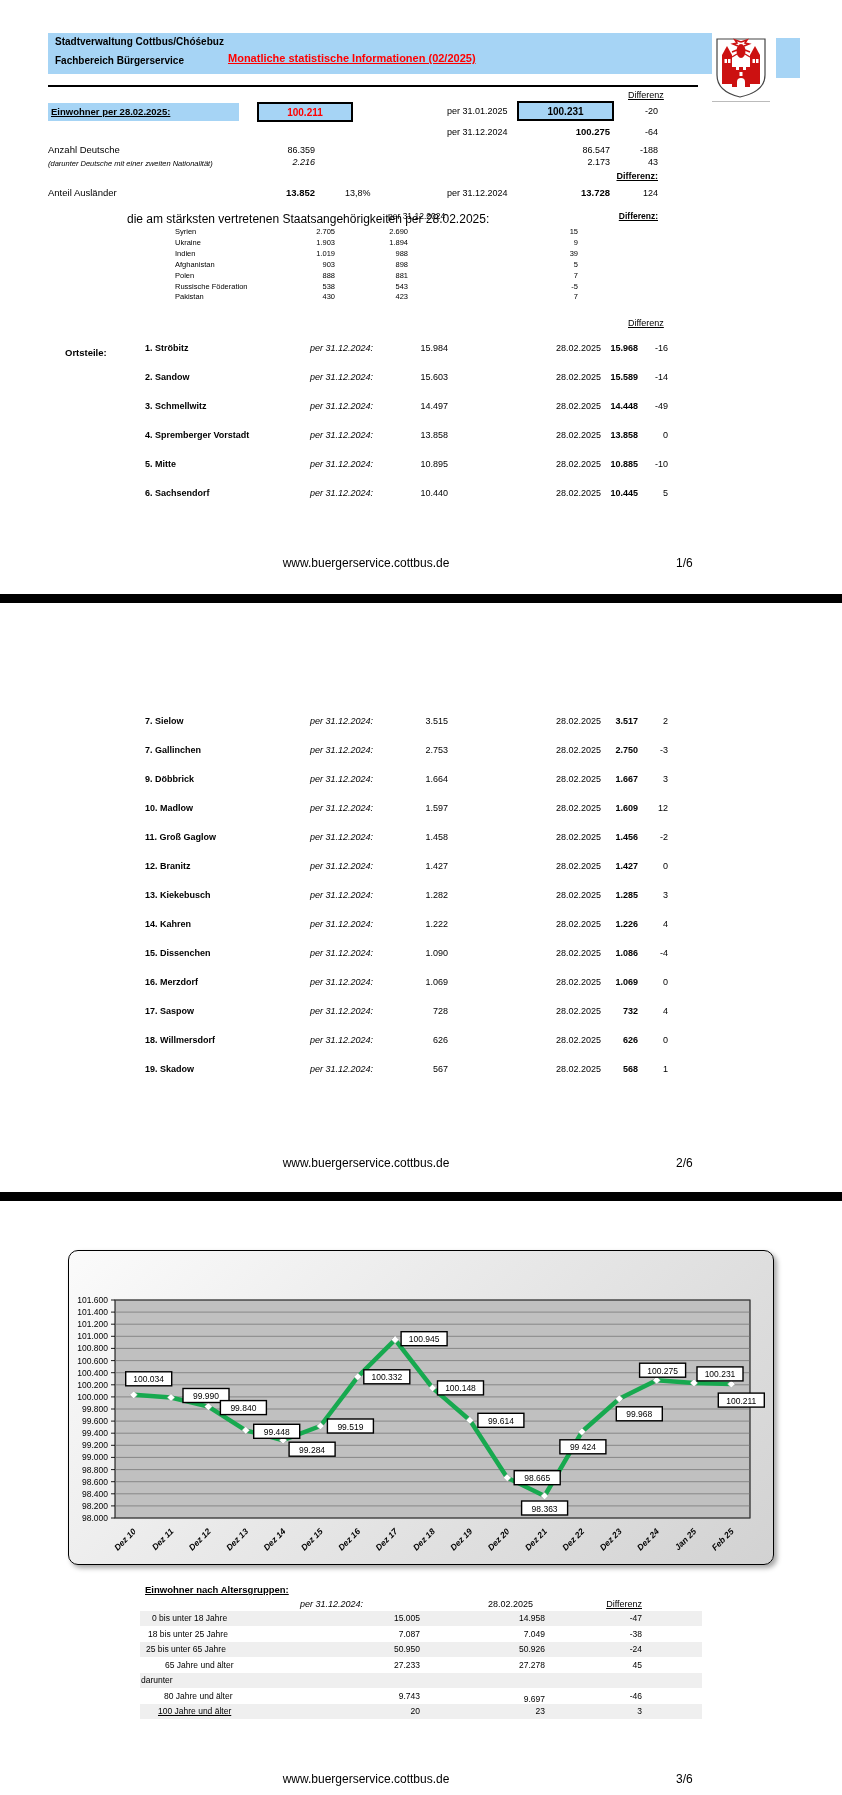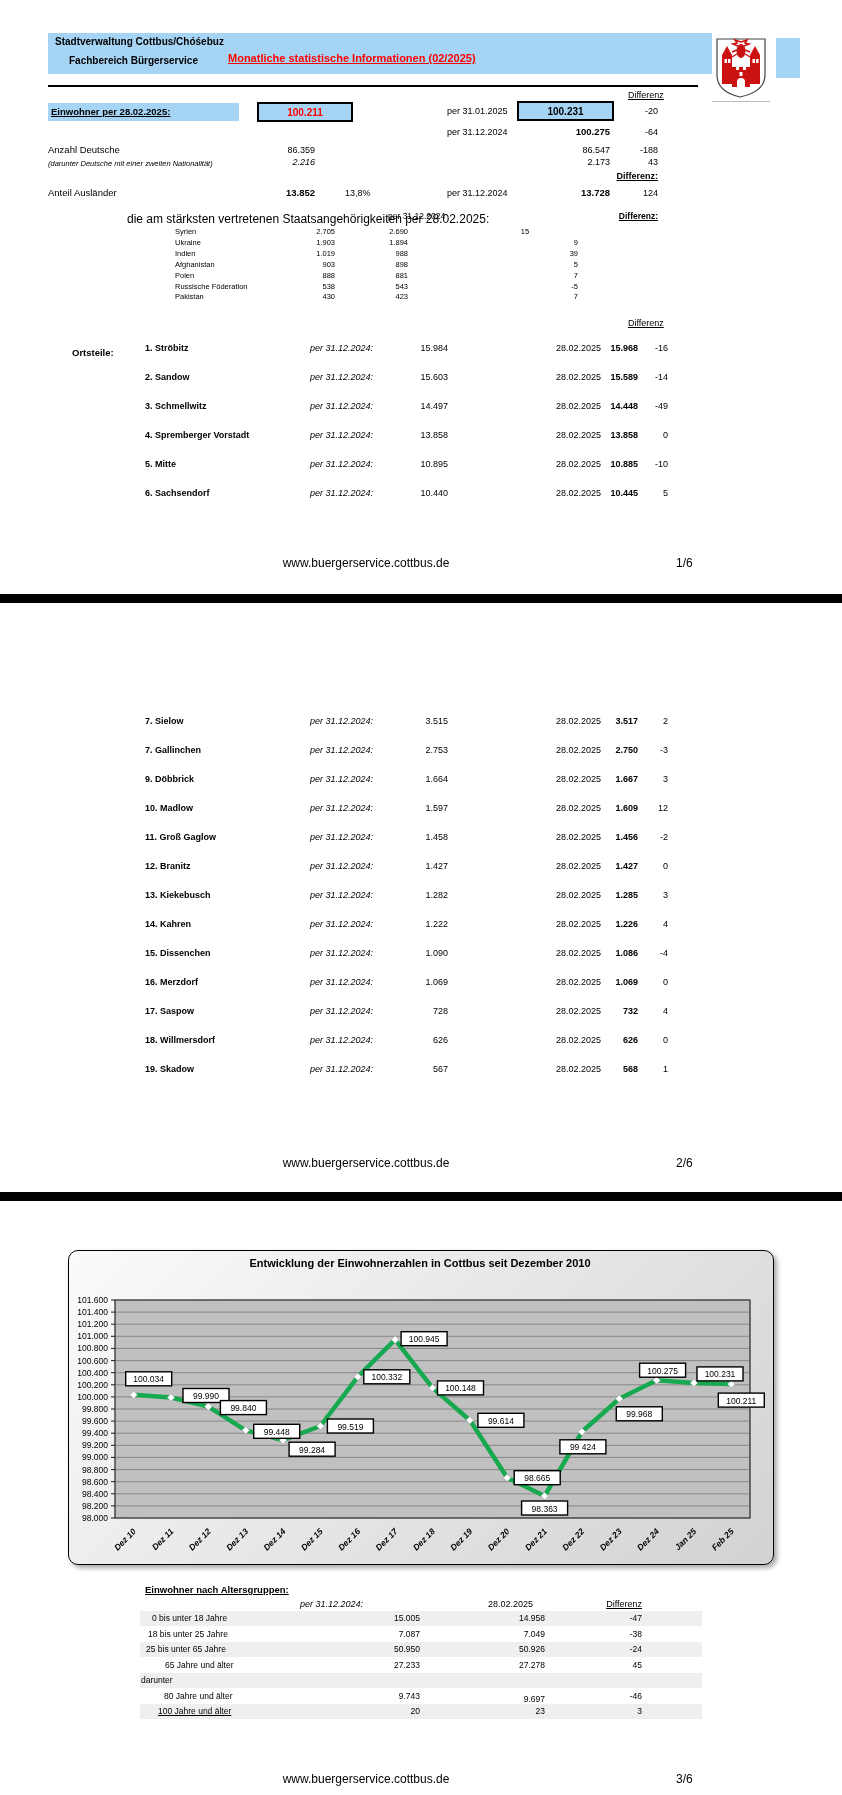--- a/index.html
+++ b/index.html
@@ -23,21 +23,21 @@
   .shaded{background:#efefef;}
   svg text{font-family:"Liberation Sans",sans-serif;}
 </style>
 </head>
 <body>
 
 <div id="doc">
 
   <div class="abs band" style="left:48px;top:33px;width:664px;height:41px;"></div>
   <div class="abs b fs10" style="left:55px;top:36px;">Stadtverwaltung Cottbus/Chóśebuz</div>
-  <div class="abs b fs10" style="left:69px;top:55px;">Fachbereich Bürgerservice</div>
+  <div class="abs b fs10" style="left:55px;top:55px;">Fachbereich Bürgerservice</div>
   <div class="abs b u fs11" style="left:228px;top:52px;color:#FF0000;">Monatliche statistische Informationen (02/2025)</div>
 
   <div class="abs" style="left:716px;top:38px;width:50px;height:61px;">
     <svg width="50" height="61" viewBox="0 0 50 61">
       <path d="M1,1 h48 v36 c0,13 -11,19 -25,22 C11,56 1,50 1,37 Z" fill="#ffffff" stroke="#444" stroke-width="1.2"></path>
 
       <ellipse cx="25" cy="13" rx="4.5" ry="7" fill="#CC1111"></ellipse>
       <path d="M25,4 l-6,-2 2,3 -4,1 5,2 M25,4 l6,-2 -2,3 4,1 -5,2" stroke="#CC1111" stroke-width="1.6" fill="none"></path>
       <path d="M21,12 l-5,2 M21,16 l-5,3 M29,12 l5,2 M29,16 l5,3" stroke="#CC1111" stroke-width="1.4"></path>
 
@@ -94,21 +94,21 @@
   <div class="abs b tr fs95" style="left:540px;top:187px;width:70px;">13.728</div>
   <div class="abs tr fs9" style="left:620px;top:188px;width:38px;">124</div>
 
   <div class="abs fs8" style="left:127px;top:212px;">die am stärksten vertretenen Staatsangehörigkeiten per 28.02.2025:</div>
   <div class="abs fs85" style="left:388px;top:211px;">per 31.12.2024</div>
   <div class="abs b u tr fs85" style="left:610px;top:211px;width:48px;">Differenz:</div>
   <div id="nat-rows">
       <div class="abs fs75" style="left: 175px; top: 227px;">Syrien</div>
       <div class="abs fs75 tr" style="left: 265px; top: 227px; width: 70px;">2.705</div>
       <div class="abs fs75 tr" style="left: 340px; top: 227px; width: 68px;">2.690</div>
-      <div class="abs fs75 tr" style="left: 496px; top: 227px; width: 58px; text-align: center;">15</div>
+      <div class="abs fs75 tr" style="left: 520px; top: 227px; width: 58px;">15</div>
       <div class="abs fs75" style="left: 175px; top: 237.9px;">Ukraine</div>
       <div class="abs fs75 tr" style="left: 265px; top: 237.9px; width: 70px;">1.903</div>
       <div class="abs fs75 tr" style="left: 340px; top: 237.9px; width: 68px;">1.894</div>
       <div class="abs fs75 tr" style="left: 520px; top: 237.9px; width: 58px;">9</div>
       <div class="abs fs75" style="left: 175px; top: 248.8px;">Indien</div>
       <div class="abs fs75 tr" style="left: 265px; top: 248.8px; width: 70px;">1.019</div>
       <div class="abs fs75 tr" style="left: 340px; top: 248.8px; width: 68px;">988</div>
       <div class="abs fs75 tr" style="left: 520px; top: 248.8px; width: 58px;">39</div>
       <div class="abs fs75" style="left: 175px; top: 259.7px;">Afghanistan</div>
       <div class="abs fs75 tr" style="left: 265px; top: 259.7px; width: 70px;">903</div>
@@ -124,21 +124,21 @@
       <div class="abs fs75 tr" style="left: 520px; top: 281.5px; width: 58px;">-5</div>
       <div class="abs fs75" style="left: 175px; top: 292.4px;">Pakistan</div>
       <div class="abs fs75 tr" style="left: 265px; top: 292.4px; width: 70px;">430</div>
       <div class="abs fs75 tr" style="left: 340px; top: 292.4px; width: 68px;">423</div>
       <div class="abs fs75 tr" style="left: 520px; top: 292.4px; width: 58px;">7</div>
     </div>
 
 
   <div class="abs u fs9" style="left:628px;top:318px;">Differenz</div>
 
-  <div class="abs b fs95" style="left:72px;top:347px;text-align:center;">Ortsteile:</div>
+  <div class="abs b fs95" style="left:65px;top:347px;text-align:center;">Ortsteile:</div>
   <div id="ort-rows-1">
       <div class="abs b fs9" style="left: 145px; top: 343px;">1. Ströbitz</div>
       <div class="abs i fs9" style="left: 310px; top: 343px;">per 31.12.2024:</div>
       <div class="abs fs9 tr" style="left: 378px; top: 343px; width: 70px;">15.984</div>
       <div class="abs fs9" style="left: 556px; top: 343px;">28.02.2025</div>
       <div class="abs b fs9 tr" style="left: 580px; top: 343px; width: 58px;">15.968</div>
       <div class="abs fs9 tr" style="left: 640px; top: 343px; width: 28px;">-16</div>
       <div class="abs b fs9" style="left: 145px; top: 372px;">2. Sandow</div>
       <div class="abs i fs9" style="left: 310px; top: 372px;">per 31.12.2024:</div>
       <div class="abs fs9 tr" style="left: 378px; top: 372px; width: 70px;">15.603</div>
@@ -256,21 +256,20 @@
       <div class="abs b fs9 tr" style="left: 580px; top: 1064px; width: 58px;">568</div>
       <div class="abs fs9 tr" style="left: 640px; top: 1064px; width: 28px;">1</div>
     </div>
 
   <div class="abs tc fs8" style="left:266px;top:1156px;width:200px;">www.buergerservice.cottbus.de</div>
   <div class="abs fs8" style="left:676px;top:1156px;">2/6</div>
 
   <div class="abs blackbar" style="top:1192px;"></div>
 
   <div class="abs chartbox" style="left:68px;top:1250px;width:704px;height:313px;"></div>
-  <div class="abs b tc fs11" style="left:68px;top:1257px;width:704px;">Entwicklung der Einwohnerzahlen in Cottbus seit Dezember 2010</div>
   <svg id="chart-svg" class="abs" style="left:68px;top:1250px;" width="704" height="313" viewBox="68 1250 704 313">
       <rect x="115" y="1300" width="635" height="218" fill="#C0C0C0" stroke="#000" stroke-width="1"></rect>
       <line x1="115" y1="1518.0" x2="750" y2="1518.0" stroke="#6e6e6e" stroke-width="0.7"></line>
       <line x1="111" y1="1518.0" x2="115" y2="1518.0" stroke="#000" stroke-width="0.9"></line>
       <text x="108" y="1521.0" text-anchor="end" font-size="8.5">98.000</text>
       <line x1="115" y1="1505.9" x2="750" y2="1505.9" stroke="#6e6e6e" stroke-width="0.7"></line>
       <line x1="111" y1="1505.9" x2="115" y2="1505.9" stroke="#000" stroke-width="0.9"></line>
       <text x="108" y="1508.9" text-anchor="end" font-size="8.5">98.200</text>
       <line x1="115" y1="1493.8" x2="750" y2="1493.8" stroke="#6e6e6e" stroke-width="0.7"></line>
       <line x1="111" y1="1493.8" x2="115" y2="1493.8" stroke="#000" stroke-width="0.9"></line>

